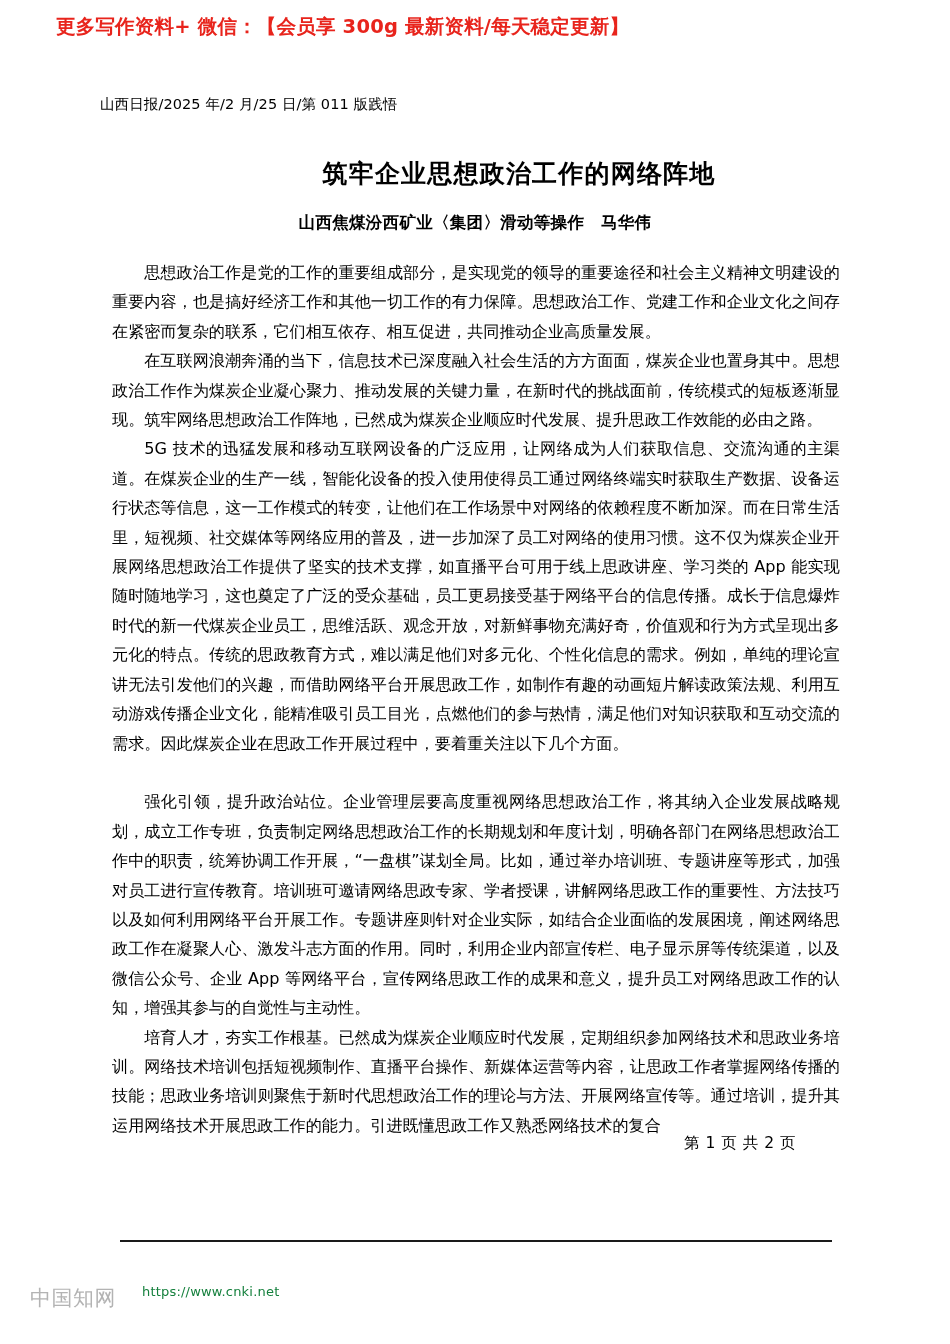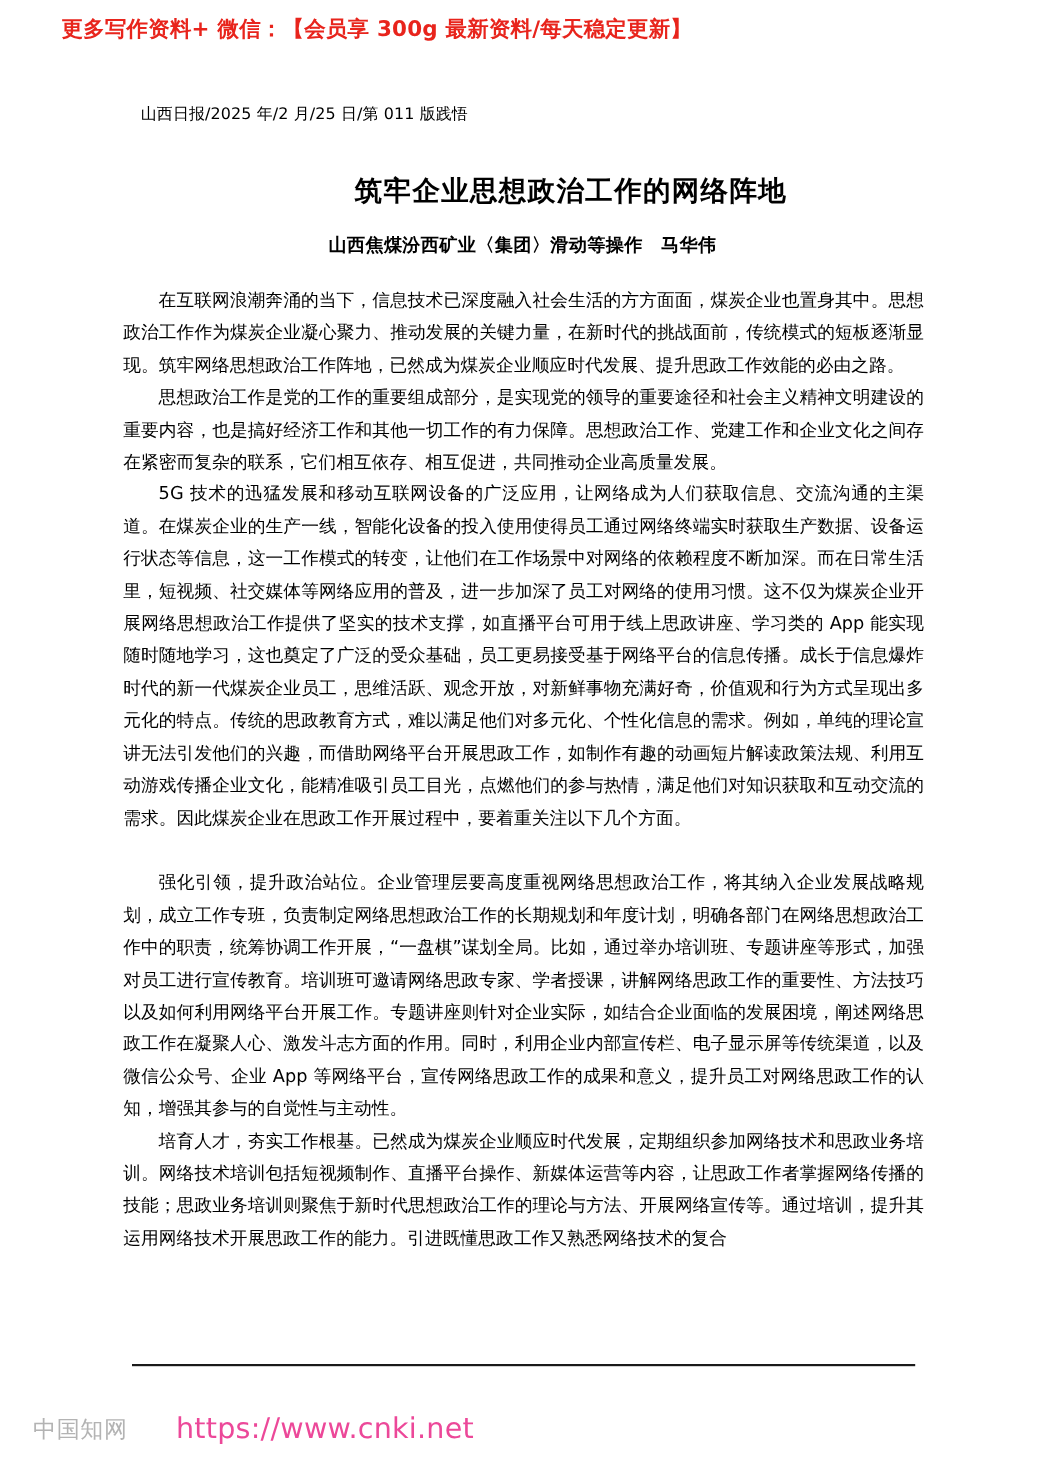--- a/index.html
+++ b/index.html
@@ -34,21 +34,21 @@
     color: #e8241c;
     letter-spacing: 0.2px;
     white-space: nowrap;
     line-height: 1.3;
   }
 
   
   .source-line {
     position: absolute;
     top: 93px;
-    left: 128px;
+    left: 100px;
     width: 420px;
     font-size: 14.5px;
     line-height: 1.62;
     color: #000;
     letter-spacing: 0.1px;
   }
 
   
   .doc-title {
     position: absolute;
@@ -126,57 +126,60 @@
     height: 0;
     border-top: 2px solid #1a1a1a;
   }
 
   
   .cnki-footer {
     position: absolute;
     top: 1284px;
     left: 30px;
     display: flex;
-    align-items: center;
+    align-items: flex-start;
+    gap: 26px;
   }
   .cnki-logo {
     font-size: 21px;
     color: #b3b3b3;
     letter-spacing: 0.5px;
     font-weight: normal;
   }
   .cnki-url {
-    font-size: 26px;
-    color: #ec4899;
+    font-size: 13px;
+    color: #15803d;
     letter-spacing: 0.2px;
-    margin-left: 44px;
   }
 </style>
 </head>
 <body>
 
 <div class="page">
 
   <div class="promo-banner">更多写作资料+ 微信：【会员享 300g 最新资料/每天稳定更新】</div>
 
   <div class="source-line">山西日报/2025 年/2 月/25 日/第 011 版践悟</div>
 
   <div class="doc-title">筑牢企业思想政治工作的网络阵地</div>
 
   <div class="byline">山西焦煤汾西矿业〈集团〉滑动等操作　马华伟</div>
 
   <div class="body-area">
+    <p class="para">思想政治工作是党的工作的重要组成部分，是实现党的领导的重要途径和社会主义精神文明建设的重要内容，也是搞好经济工作和其他一切工作的有力保障。思想政治工作、党建工作和企业文化之间存在紧密而复杂的联系，它们相互依存、相互促进，共同推动企业高质量发展。</p>
     <p class="para">在互联网浪潮奔涌的当下，信息技术已深度融入社会生活的方方面面，煤炭企业也置身其中。思想政治工作作为煤炭企业凝心聚力、推动发展的关键力量，在新时代的挑战面前，传统模式的短板逐渐显现。筑牢网络思想政治工作阵地，已然成为煤炭企业顺应时代发展、提升思政工作效能的必由之路。</p>
-    <p class="para">思想政治工作是党的工作的重要组成部分，是实现党的领导的重要途径和社会主义精神文明建设的重要内容，也是搞好经济工作和其他一切工作的有力保障。思想政治工作、党建工作和企业文化之间存在紧密而复杂的联系，它们相互依存、相互促进，共同推动企业高质量发展。</p>
     <p class="para">5G 技术的迅猛发展和移动互联网设备的广泛应用，让网络成为人们获取信息、交流沟通的主渠道。在煤炭企业的生产一线，智能化设备的投入使用使得员工通过网络终端实时获取生产数据、设备运行状态等信息，这一工作模式的转变，让他们在工作场景中对网络的依赖程度不断加深。而在日常生活里，短视频、社交媒体等网络应用的普及，进一步加深了员工对网络的使用习惯。这不仅为煤炭企业开展网络思想政治工作提供了坚实的技术支撑，如直播平台可用于线上思政讲座、学习类的 App 能实现随时随地学习，这也奠定了广泛的受众基础，员工更易接受基于网络平台的信息传播。成长于信息爆炸时代的新一代煤炭企业员工，思维活跃、观念开放，对新鲜事物充满好奇，价值观和行为方式呈现出多元化的特点。传统的思政教育方式，难以满足他们对多元化、个性化信息的需求。例如，单纯的理论宣讲无法引发他们的兴趣，而借助网络平台开展思政工作，如制作有趣的动画短片解读政策法规、利用互动游戏传播企业文化，能精准吸引员工目光，点燃他们的参与热情，满足他们对知识获取和互动交流的需求。因此煤炭企业在思政工作开展过程中，要着重关注以下几个方面。</p>
     <div class="para-gap"></div>
     <p class="para">强化引领，提升政治站位。企业管理层要高度重视网络思想政治工作，将其纳入企业发展战略规划，成立工作专班，负责制定网络思想政治工作的长期规划和年度计划，明确各部门在网络思想政治工作中的职责，统筹协调工作开展，“一盘棋”谋划全局。比如，通过举办培训班、专题讲座等形式，加强对员工进行宣传教育。培训班可邀请网络思政专家、学者授课，讲解网络思政工作的重要性、方法技巧以及如何利用网络平台开展工作。专题讲座则针对企业实际，如结合企业面临的发展困境，阐述网络思政工作在凝聚人心、激发斗志方面的作用。同时，利用企业内部宣传栏、电子显示屏等传统渠道，以及微信公众号、企业 App 等网络平台，宣传网络思政工作的成果和意义，提升员工对网络思政工作的认知，增强其参与的自觉性与主动性。</p>
     <p class="para">培育人才，夯实工作根基。已然成为煤炭企业顺应时代发展，定期组织参加网络技术和思政业务培训。网络技术培训包括短视频制作、直播平台操作、新媒体运营等内容，让思政工作者掌握网络传播的技能；思政业务培训则聚焦于新时代思想政治工作的理论与方法、开展网络宣传等。通过培训，提升其运用网络技术开展思政工作的能力。引进既懂思政工作又熟悉网络技术的复合</p>
   </div>
 
+  <div class="page-number">
+    <span class="inner">第 1 页 共 2 页</span>
+  </div>
 
   <div class="footer-rule"></div>
 
   <div class="cnki-footer">
     <span class="cnki-logo">中国知网</span>
     <span class="cnki-url">https://www.cnki.net</span>
   </div>
 
 </div>
 

